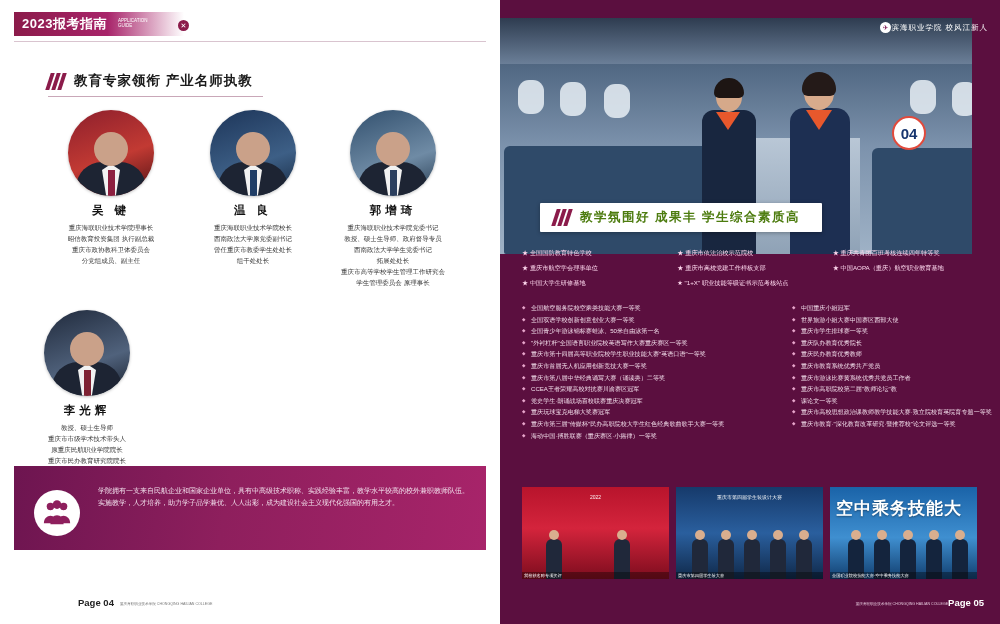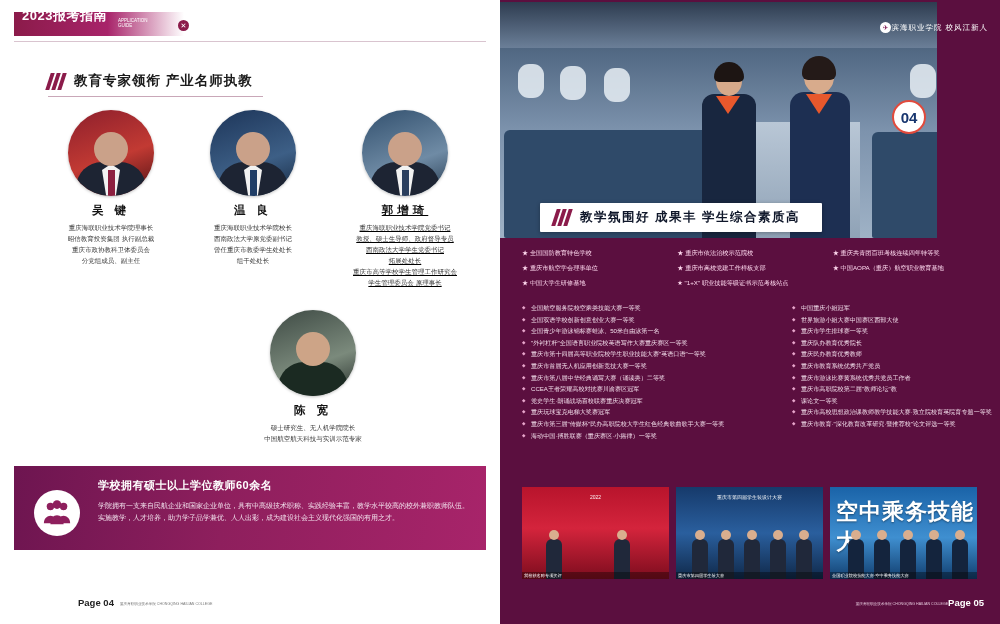--- a/index.html
+++ b/index.html
@@ -21,21 +21,21 @@
   }
   .left-header {
     position: absolute; top: 0; left: 0; width: 500px; height: 46px;
     background: #ffffff;
   }
   .left-header-bar {
     position: absolute; top: 12px; left: 14px; width: 170px; height: 24px;
     background: linear-gradient(90deg, #8b1b4a 0%, #a8246a 55%, #ffffff 100%);
   }
   .hdr-year {
-    position: absolute; top: 7px; left: 22px;
+    position: absolute; top: 15px; left: 22px;
     color: #ffffff; font-size: 13px; font-weight: bold; letter-spacing: .5px;
   }
   .hdr-en {
     position: absolute; top: 18px; left: 118px;
     color: #ffffff; font-size: 4.5px; line-height: 5px; width: 40px;
   }
   .hdr-dot {
     position: absolute; top: 20px; left: 178px;
     width: 11px; height: 11px; border-radius: 50%;
     background: #8b1b4a; color: #fff; font-size: 7px;
@@ -112,21 +112,21 @@
   .pg-foot { position: absolute; bottom: 16px; display: flex; align-items: flex-end; gap: 6px; }
   .pg-foot .num { font-size: 9.5px; color: #222; font-weight: bold; }
   .pg-foot .sub { font-size: 3.6px; color: #777; line-height: 5px; padding-bottom: 1px; }
 
   
   .page-right {
     position: relative; width: 500px; height: 624px;
     background: #5b0f3f; overflow: hidden;
   }
   .cabin {
-    position: absolute; top: 2px; left: 0; width: 437px; height: 236px;
+    position: absolute; top: 18px; left: 0; width: 472px; height: 236px;
     overflow: hidden;
     background: linear-gradient(180deg, #3d4d63 0%, #536a85 22%, #7d93ad 55%, #9fb2c6 100%);
   }
   .cabin .ceil {
     position: absolute; top: 0; left: 0; right: 0; height: 46px;
     background: linear-gradient(180deg,#2e3c50,#6b7f98);
   }
   .cabin .win {
     position: absolute; width: 26px; height: 34px; border-radius: 11px;
     background: #e8eef4; opacity: .85;
@@ -166,21 +166,21 @@
   .rt-brand .mark {
     width: 11px; height: 11px; border-radius: 50%; background: #ffffff; color: #7b1550;
     font-size: 7px; display: flex; align-items: center; justify-content: center;
   }
 
   .rt-title {
     position: absolute; top: 203px; left: 40px; display: flex; align-items: center;
     background: #ffffff; padding: 6px 22px 6px 14px; border-radius: 1px;
     box-shadow: 0 1px 4px rgba(0,0,0,.3);
   }
-  .rt-title .txt { font-size: 12.5px; font-weight: bold; color: #0f172a; letter-spacing: 1.5px; }
+  .rt-title .txt { font-size: 12.5px; font-weight: bold; color: #4d7c0f; letter-spacing: 1.5px; }
 
   .honors {
     position: absolute; top: 248px; left: 22px; width: 456px;
     display: grid; grid-template-columns: 1fr 1fr 1fr; column-gap: 10px; row-gap: 5px;
   }
   .honors .h {
     color: #ffd9ef; font-size: 6.2px; line-height: 10px; white-space: nowrap;
   }
 
   .awards {
@@ -205,21 +205,21 @@
   }
   .ps1 { background: linear-gradient(180deg,#b8142c 0%, #d4243c 45%, #7d0d1e 100%); }
   .ps2 { background: linear-gradient(180deg,#163a6b 0%, #2a5f9e 50%, #10294a 100%); }
   .ps3 { background: linear-gradient(180deg,#1a63a8 0%, #3f8fd0 55%, #123f70 100%); }
   .ps .banner-txt {
     position: absolute; left: 6px; top: 6px; right: 6px;
     color: #fff; font-size: 5px; line-height: 8px; text-align: center; opacity: .95;
   }
   .ps3 .big {
     position: absolute; left: 6px; top: 10px; color: #ffffff;
-    font-size: 22px; font-weight: bold; letter-spacing: 1px;
+    font-size: 17px; font-weight: bold; letter-spacing: 1px;
     text-shadow: 0 1px 2px rgba(0,0,0,.4);
   }
   .ps .person {
     position: absolute; bottom: 0; width: 16px; height: 40px; background: #20283a; border-radius: 6px 6px 0 0;
   }
   .ps .person i { position: absolute; left: 3px; top: -9px; width: 10px; height: 10px; border-radius: 50%; background: #d9ae8e; display:block;}
 
   .rt-foot { position: absolute; bottom: 16px; right: 16px; display: flex; align-items: flex-end; }
   .rt-foot .num { font-size: 9.5px; color: #ffffff; font-weight: bold; }
   .rt-foot .sub { font-size: 3.6px; color: #e3c6da; line-height: 5px; padding-bottom: 1px; }
@@ -276,67 +276,71 @@
       </div>
       <div class="name">温 良</div>
       <div class="role">
         <div>重庆海联职业技术学院校长</div>
         <div>西南政法大学原党委副书记</div>
         <div>曾任重庆市教委学生处处长</div>
         <div>组干处处长</div>
       </div>
     </div>
 
-    <div class="fac" style="left:340px;top:110px;text-decoration:underline;">
+    <div class="fac" style="left:328px;top:110px;">
       <div class="photo">
         <div class="bg" style="background:linear-gradient(160deg,#32506e,#6f8ba5 60%,#24384d);"></div>
         <div class="body"></div>
           <div class="shirt"></div>
           <div class="tie" style="background:#2b3f5e;"></div>
           <div class="head"></div>
       </div>
       <div class="name">郭增琦</div>
       <div class="role">
         <div>重庆海联职业技术学院党委书记</div>
         <div>教授、硕士生导师、政府督导专员</div>
         <div>西南政法大学学生党委书记</div>
         <div>拓展处处长</div>
         <div>重庆市高等学校学生管理工作研究会</div>
         <div>学生管理委员会 原理事长</div>
       </div>
     </div>
 
-
-
-    <div class="fac" style="left:248px;top:310px;">
+    <div class="fac" style="left:22px;top:310px;">
       <div class="photo">
-        <div class="bg" style="background:linear-gradient(160deg,#3e4a44,#7b8a7c 60%,#242c28);"></div>
-        <div class="body" style="background:#1b2a22;"></div>
-          <div class="head" style="background:#cda487;"></div>
-      </div>
-      <div class="name">陈 宽</div>
+        <div class="bg" style="background:linear-gradient(160deg,#202a3c,#50627c 60%,#151c29);"></div>
+        <div class="body"></div>
+          <div class="shirt"></div>
+          <div class="tie" style="background:#7e2233;"></div>
+          <div class="head"></div>
+      </div>
+      <div class="name">李光辉</div>
       <div class="role">
-        <div>硕士研究生、无人机学院院长</div>
-        <div>中国航空航天科技与实训示范专家</div>
-      </div>
-    </div>
+        <div>教授、硕士生导师</div>
+        <div>重庆市市级学术技术带头人</div>
+        <div>原重庆民航职业学院院长</div>
+        <div>重庆市民办教育研究院院长</div>
+        <div>重庆市纪检部长</div>
+      </div>
+    </div>
+
+
 
 
     <div class="purple-band">
       <div class="band-icon">
         <svg viewBox="0 0 32 32" xmlns="http://www.w3.org/2000/svg">
           <circle cx="9" cy="9" r="4" fill="#8e1f5d"></circle>
           <circle cx="23" cy="9" r="4" fill="#8e1f5d"></circle>
           <circle cx="16" cy="7" r="4.6" fill="#8e1f5d"></circle>
           <path d="M2 27c0-5 3.5-8 7-8s7 3 7 8z" fill="#8e1f5d"></path>
           <path d="M16 27c0-5 3.5-8 7-8s7 3 7 8z" fill="#8e1f5d"></path>
           <path d="M9 28c0-6 3.2-9.5 7-9.5s7 3.5 7 9.5z" fill="#8e1f5d"></path>
         </svg>
       </div>
-      <div class="band-l1">学校拥有硕士以上学位教师60余名</div>
       <div class="band-p">学院拥有一支来自民航企业和国家企业单位，具有中高级技术职称、实践经验丰富，教学水平较高的校外兼职教师队伍。实施教学，人才培养，助力学子品学兼优、人人出彩，成为建设社会主义现代化强国的有用之才。</div>
     </div>
 
     <div class="pg-foot" style="left:44px;margin-left:34px;">
       <span class="num">Page 04</span>
       <span class="sub">重庆海联职业技术学院 CHONGQING HAILIAN COLLEGE</span>
     </div>
   </div>
 
   <div class="page-right">

